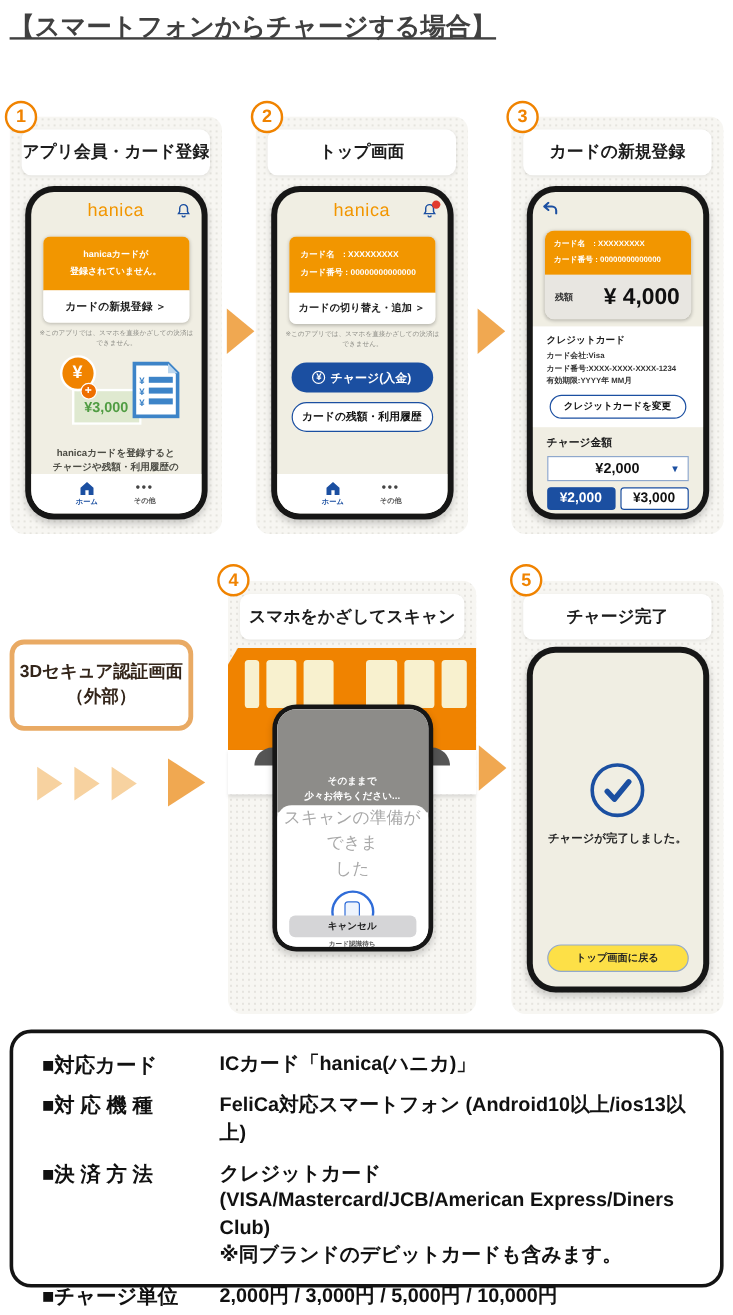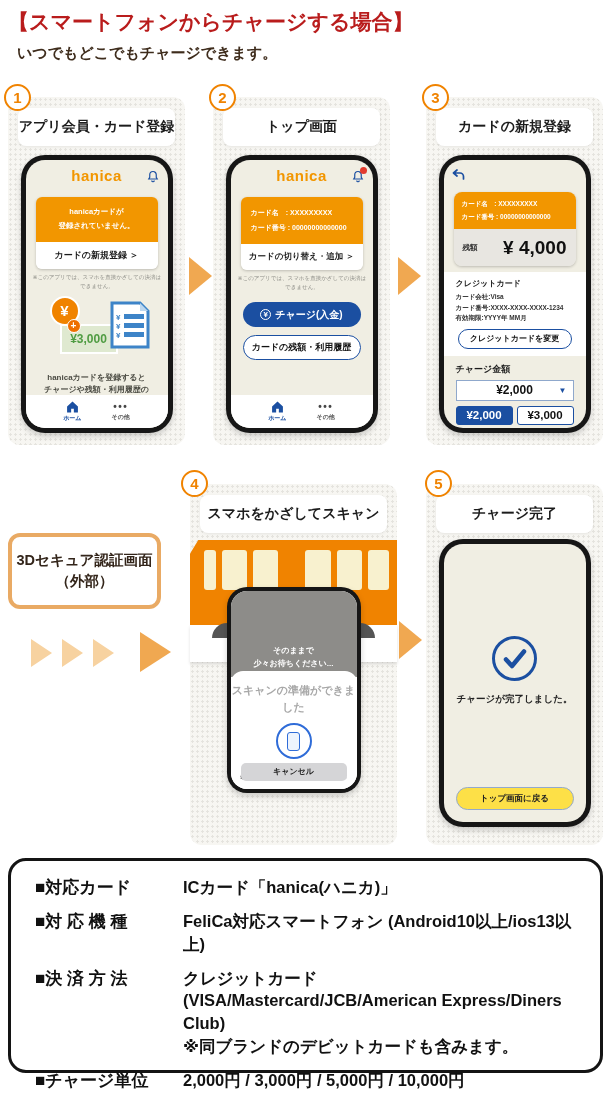--- a/index.html
+++ b/index.html
@@ -1,39 +1,39 @@
 <!DOCTYPE html>
 <html><head>
 <meta charset="utf-8">
 <style>
   * { margin:0; padding:0; box-sizing:border-box; }
   html,body { background:#fff; }
   body { font-family:"Liberation Sans","DejaVu Sans",sans-serif; }
   .page { position:relative; width:611px; height:1096px; background:#fff; overflow:hidden; }
   .pre { white-space:pre-line; }
 
-  .page-title { position:absolute; left:8px; top:8px; font-size:21px; font-weight:800; color:#b91c1c; }
+  .page-title { position:absolute; left:8px; top:8px; font-size:21px; font-weight:800; color:#404040;text-decoration:underline; }
   .page-subtitle { position:absolute; left:17px; top:44px; font-size:15px; font-weight:800; color:#3e2c1c; }
 
   .panel { position:absolute; background:#f7f6f2; border-radius:12px;
            background-image:radial-gradient(rgba(200,198,190,.38) 1px, transparent 1.2px);
            background-size:5px 5px; }
   .step-num { position:absolute; width:27px; height:27px; border:2.5px solid #f08300; border-radius:50%;
               color:#f08300; font-size:15px; font-weight:800; display:flex; align-items:center; justify-content:center;
               background:#fff; z-index:5; }
   .step-title { position:absolute; left:10px; right:10px; top:11px; height:38px; background:#fff; border-radius:8px;
                 box-shadow:0 1px 3px rgba(0,0,0,.07); font-size:14px; font-weight:800; color:#1c1c1c;
                 display:flex; align-items:center; justify-content:center; }
 
   .phone { position:absolute; top:58px; left:50%; transform:translateX(-50%); width:152px; height:278px;
            background:#161616; border-radius:24px; padding:5px; z-index:3; box-shadow:0 3px 6px rgba(0,0,0,.18); }
   .screen { width:100%; height:100%; border-radius:19px; overflow:hidden; background:#f0eee3; position:relative; text-align:center; }
 
   .app-header { position:relative; height:24px; margin-top:7px; }
-  .logo { color:#f29600; font-weight:700; font-size:15px; letter-spacing:.5px; }
+  .logo { color:#f29600; font-weight:400; font-size:15px; letter-spacing:.5px; }
   .bell { position:absolute; right:9px; top:2px; }
   .bell-badge { position:absolute; right:6px; top:0; width:7px; height:7px; border-radius:50%; background:#e23b2e; }
 
   .notice-card { margin:6px 10px 0; border-radius:6px; overflow:hidden; box-shadow:0 1px 3px rgba(0,0,0,.22); }
   .notice-orange { background:#f29600; color:#fff; font-size:7.5px; font-weight:700; padding:8px 0; line-height:1.9; }
   .notice-white { background:#fff; color:#1c1c1c; font-size:9px; font-weight:800; padding:7px 2px; }
   .disclaimer { font-size:6px; color:#8b8b85; margin-top:4px; transform:scale(.92); }
 
   .illus { position:relative; height:70px; margin-top:5px; }
   .illus-card { position:absolute; left:34px; top:28px; width:58px; height:30px; background:#dfe9d0; border:2px solid #fff;
@@ -93,21 +93,21 @@
   .bus-lower { position:absolute; left:0; right:0; top:70%; bottom:0; background:#fff; box-shadow:0 2px 3px rgba(0,0,0,.12); }
   .bus-windows { position:absolute; top:10px; left:14px; right:8px; height:40px; display:flex; gap:6px; }
   .bus-windows span { background:#f8f1cf; border-radius:3px; height:100%; }
   .wheel { position:absolute; top:-2px; width:30px; height:15px; background:#555; border-radius:0 0 30px 30px; transform:rotate(180deg); }
 
   .phone4 { width:134px; height:206px; top:103px; border-radius:20px; padding:4px; }
   .screen4 { background:#fff; border-radius:16px; }
   .gray-top { height:86px; background:#8d8c89; display:flex; align-items:flex-end; justify-content:center; padding-bottom:6px; }
   .wait-text { color:#fff; font-size:8px; font-weight:700; line-height:1.6; }
   .sheet { position:absolute; top:80px; left:0; right:0; bottom:0; background:#fff; border-radius:12px 12px 0 0; }
-  .ready-text { margin-top:11px; font-size:11px; color:#a8a8a8; line-height:1.5; font-weight:700; }
+  .ready-text { font-size:14px; color:#a8a8a8; line-height:1.5; font-weight:400; }
   .scan-circle { width:36px; height:36px; border:2.5px solid #2f6cd8; border-radius:50%; margin:8px auto 0;
                  display:flex; align-items:center; justify-content:center; }
   .scan-phone { width:13px; height:19px; border:1.6px solid #2f6cd8; border-radius:3px; background:#eef4fd; }
   .hint-text { margin-top:5px; font-size:5.5px; color:#555; line-height:1.7; font-weight:600; }
   .cancel-pill { position:absolute; bottom:8px; left:10px; right:10px; height:18px; background:#d5d5d7; border-radius:5px;
                  font-size:8px; font-weight:800; line-height:18px; color:#222; }
 
   .phone5 { height:288px; top:55px; }
   .check-circle { width:45px; height:45px; border:3px solid #1b4fa1; border-radius:50%; margin:92px auto 0;
                   display:flex; align-items:center; justify-content:center; }
@@ -120,21 +120,20 @@
   .info-row { display:flex; margin-bottom:11px; }
   .info-label { width:132px; flex-shrink:0; font-size:17px; font-weight:800; color:#111; margin-right:16px; }
   .info-value { font-size:16.5px; font-weight:800; color:#111; line-height:1.38; }
 </style>
 </head>
 <body>
 
 <div class="page">
 
   <div class="page-title">【スマートフォンからチャージする場合】</div>
-  <div class="page-subtitle">いつでもどこでもチャージできます。</div>
 
   <section class="panel" style="left:8px;top:97px;width:177px;height:348px;">
     <div class="step-num" style="left:-4px;top:-13px;">1</div>
     <div class="step-title">アプリ会員・カード登録</div>
     <div class="phone">
       <div class="screen">
         <div class="app-header">
           <span class="logo">hanica</span>
           <span class="bell">
             <svg width="12" height="13" viewBox="0 0 24 26">

